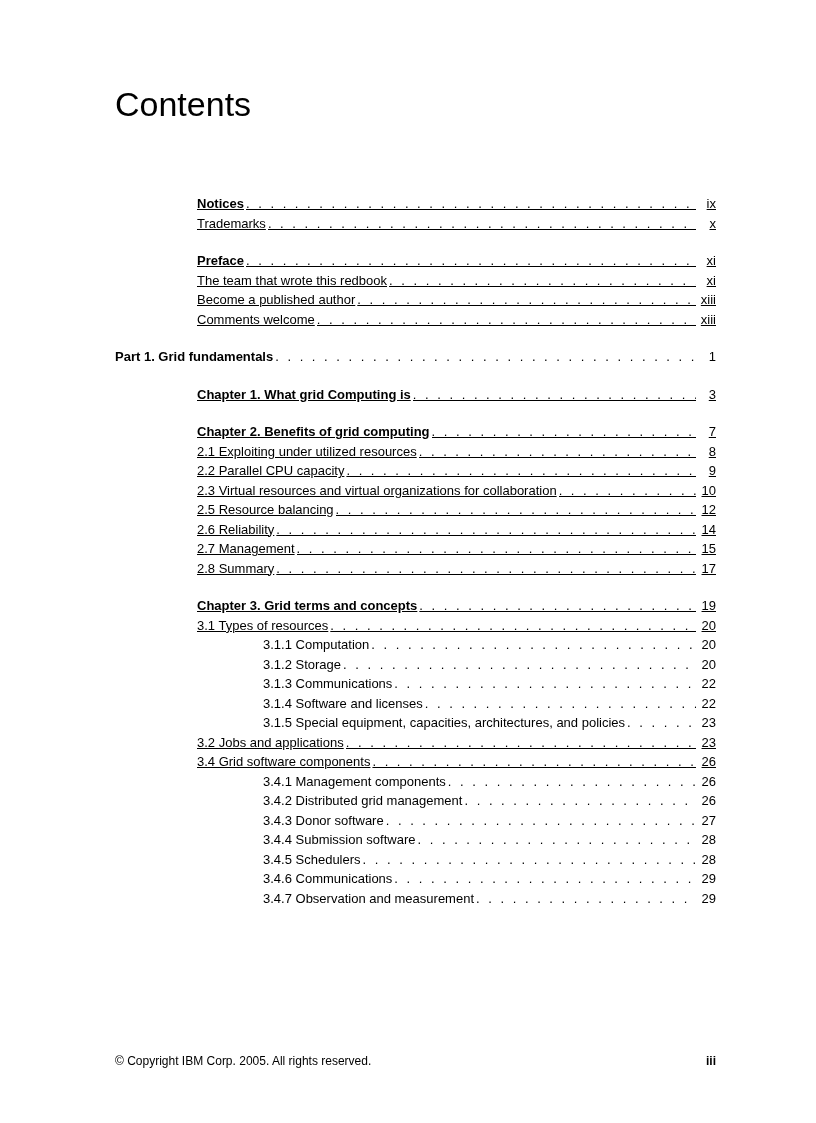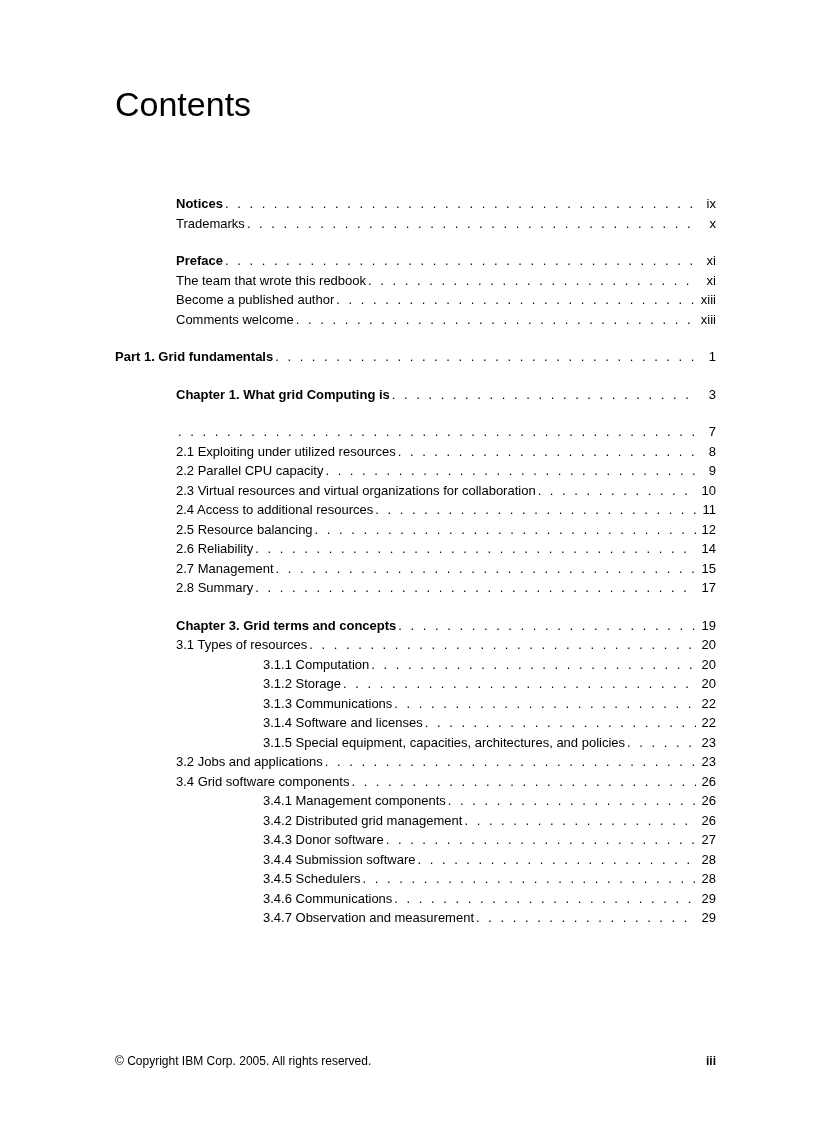--- a/index.html
+++ b/index.html
@@ -23,21 +23,21 @@
     }
     .toc-group {
       margin-bottom: 18px;
     }
     .toc-row {
       display: flex;
       align-items: baseline;
       white-space: nowrap;
     }
     .toc-row.indent-0 { margin-left: 0; }
-    .toc-row.indent-1 { margin-left: 61px; }
+    .toc-row.indent-1 { margin-left: 82px; text-decoration: underline; }
     .toc-row.indent-2 { margin-left: 148px; }
     .toc-label { flex-shrink: 0; }
     .toc-label.bold { font-weight: bold; }
     .toc-leader {
       flex-grow: 1;
       overflow: hidden;
       letter-spacing: 2.5px;
       margin: 0 2px;
       font-size: 13px;
     }
@@ -106,42 +106,38 @@
     </div>
     <div class="toc-group">
       <div class="toc-row indent-1">
         <span class="toc-label bold">Chapter 1.  What grid Computing is</span>
         <span class="toc-leader"></span>
         <span class="toc-page">3</span>
       </div>
     </div>
     <div class="toc-group">
       <div class="toc-row indent-1">
+        <span class="toc-label bold">Chapter 2.  Benefits of grid computing</span>
         <span class="toc-leader"></span>
         <span class="toc-page">7</span>
       </div>
       <div class="toc-row indent-1">
         <span class="toc-label">2.1  Exploiting under utilized resources</span>
         <span class="toc-leader"></span>
         <span class="toc-page">8</span>
       </div>
       <div class="toc-row indent-1">
         <span class="toc-label">2.2  Parallel CPU capacity</span>
         <span class="toc-leader"></span>
         <span class="toc-page">9</span>
       </div>
       <div class="toc-row indent-1">
         <span class="toc-label">2.3  Virtual resources and virtual organizations for collaboration</span>
         <span class="toc-leader"></span>
         <span class="toc-page">10</span>
-      </div>
-      <div class="toc-row indent-1">
-        <span class="toc-label">2.4  Access to additional resources</span>
-        <span class="toc-leader"></span>
-        <span class="toc-page">11</span>
       </div>
       <div class="toc-row indent-1">
         <span class="toc-label">2.5  Resource balancing</span>
         <span class="toc-leader"></span>
         <span class="toc-page">12</span>
       </div>
       <div class="toc-row indent-1">
         <span class="toc-label">2.6  Reliability</span>
         <span class="toc-leader"></span>
         <span class="toc-page">14</span>

